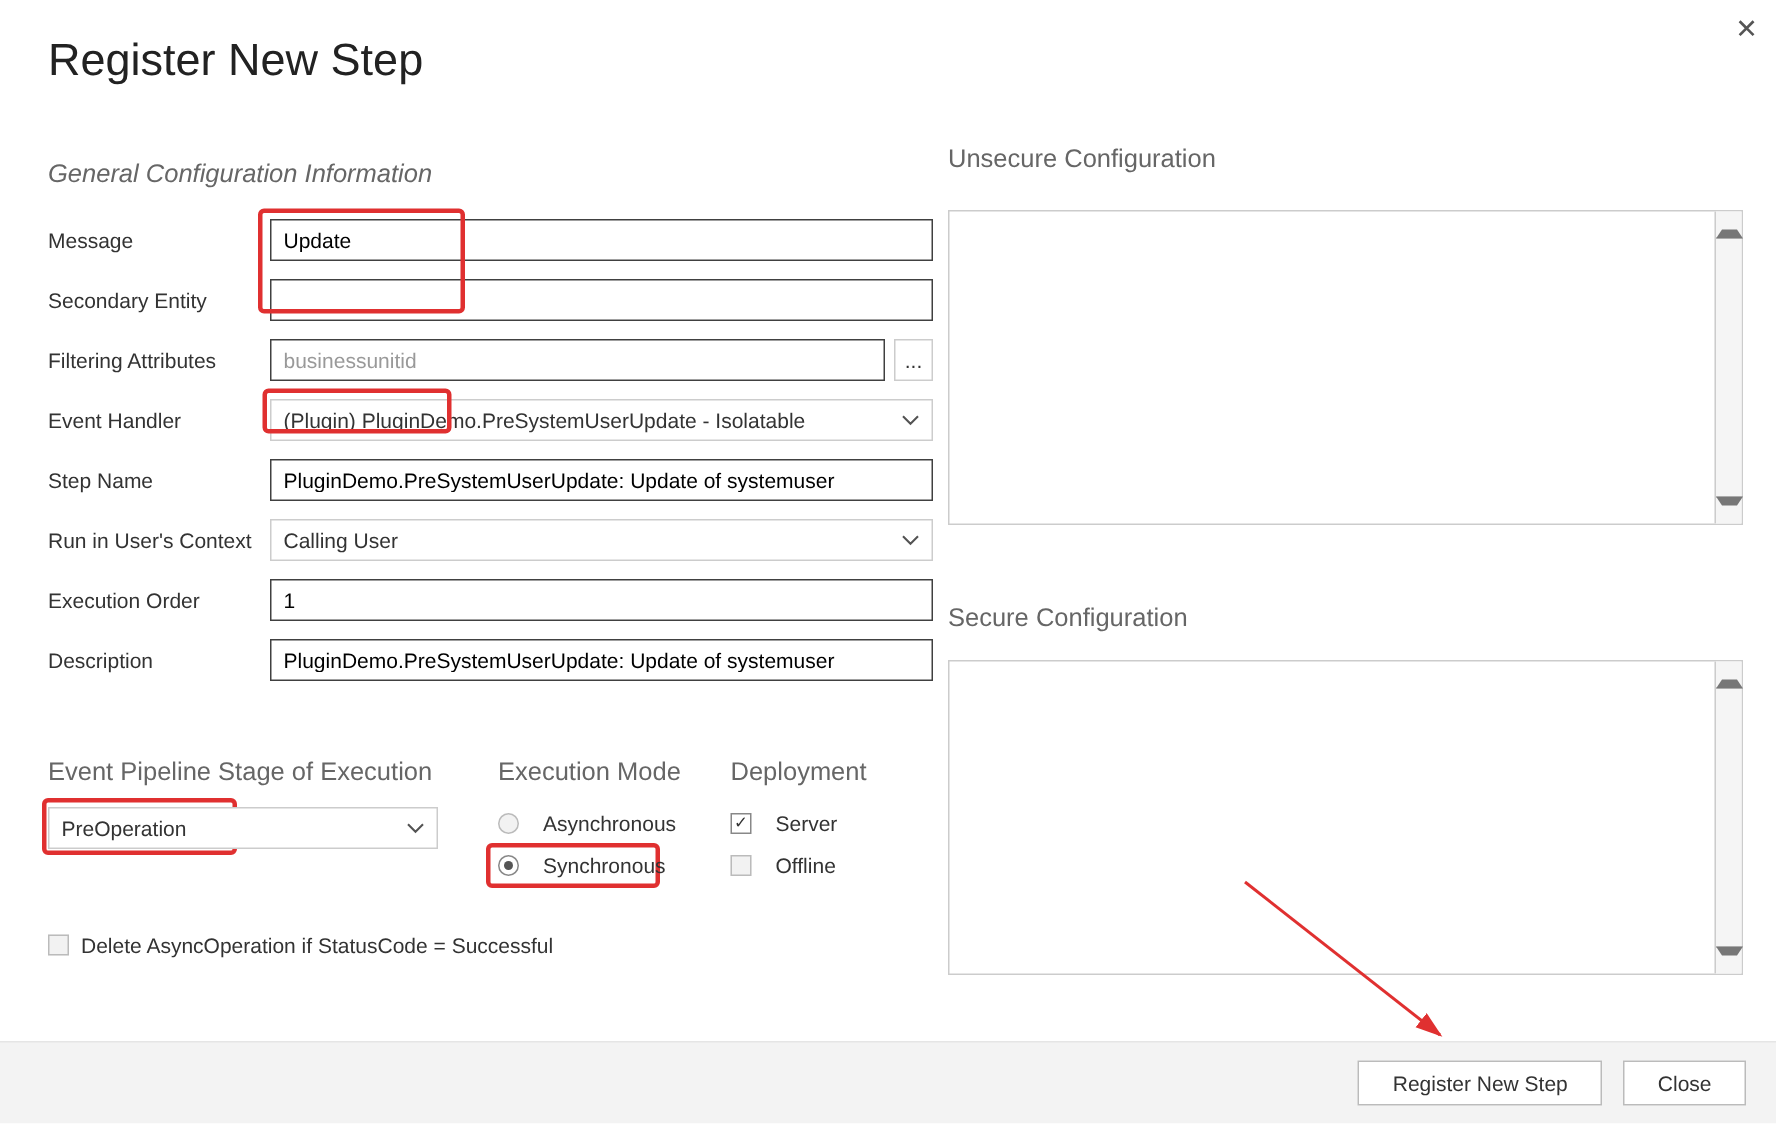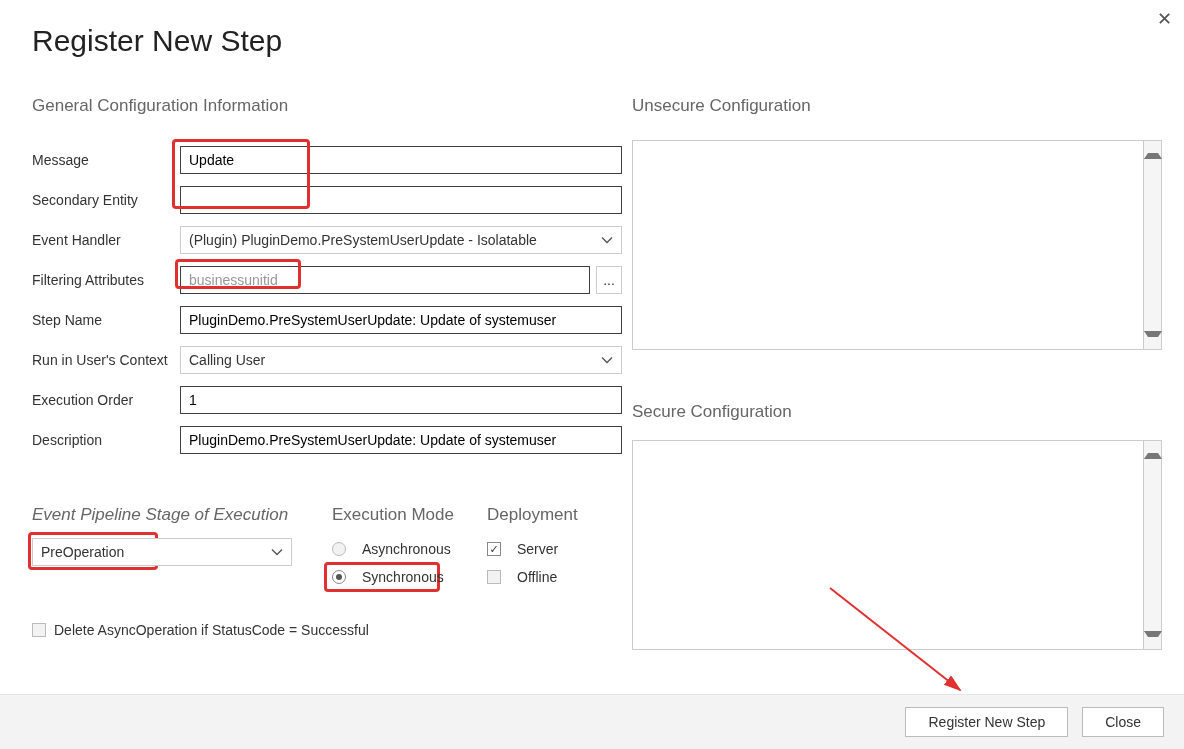--- a/index.html
+++ b/index.html
@@ -1,39 +1,39 @@
 <!DOCTYPE html>
 <html><head>
 <meta charset="utf-8">
 <style>
   * { box-sizing: border-box; }
   html, body { margin:0; padding:0; width:1184px; height:749px; font-family:"Segoe UI", Arial, sans-serif; background:#fff; color:#333; overflow:hidden; }
   .dialog { position:relative; width:1184px; height:749px; }
   .close-x { position:absolute; top:8px; right:12px; font-size:18px; color:#555; cursor:pointer; }
   .title { position:absolute; left:32px; top:24px; font-size:30px; font-weight:300; color:#222; }
   .section-h { font-size:17px; font-weight:400; color:#666; }
-  .gen-h    { position:absolute; left:32px;  top:96px; }
+  .gen-h    { position:absolute; left:32px;  top:106px;font-style:italic; }
   .unsec-h  { position:absolute; left:632px; top:96px; }
   .sec-h    { position:absolute; left:632px; top:402px; }
 
   .left { position:absolute; left:32px; top:140px; width:590px; }
   .row { display:flex; align-items:center; height:40px; }
   .lbl { width:148px; font-size:14px; color:#333; }
   .fld { flex:1; display:flex; gap:6px; }
   .input { width:100%; height:28px; border:1px solid #404040; padding:0 8px; font-size:14px; font-family:Liberation Sans, sans-serif; background:#fff; }
   .input.ph { color:#999; }
   .select { width:100%; height:28px; border:1px solid #ccc; padding:0 24px 0 8px; font-size:14px; background:#fff; position:relative; display:flex; align-items:center; }
   .chev { position:absolute; right:8px; top:50%; transform:translateY(-50%); pointer-events:none; }
   .chev svg { width:12px; height:12px; display:block; }
   .dots { width:28px; height:28px; border:1px solid #ccc; display:flex; align-items:center; justify-content:center; font-size:14px; cursor:pointer; background:#fff; }
 
   .hl { position:absolute; border:3px solid #e03030; border-radius:4px; pointer-events:none; }
 
   .sub { position:absolute; left:32px; top:505px; width:590px; display:flex; font-size:17px; color:#666; }
-  .sub .c1 { width:300px;font-style:italic; }
+  .sub .c1 { width:300px; }
   .sub .c2 { width:155px; }
   .sub .c3 { width:135px; }
 
   .pipeline { position:absolute; left:32px; top:538px; width:260px; height:36px; }
   .exec { position:absolute; left:332px; top:535px; font-size:14px; }
   .deploy { position:absolute; left:487px; top:535px; font-size:14px; }
   .radiorow, .checkrow { display:flex; align-items:center; height:28px; gap:16px; }
   .radio { width:14px; height:14px; border:1px solid #888; border-radius:50%; display:inline-flex; align-items:center; justify-content:center; background:#fff; }
   .radio.disabled { border-color:#bbb; background:#f2f2f2; }
   .radio .dot { width:6px; height:6px; background:#555; border-radius:50%; }
@@ -78,37 +78,37 @@
           <input class="input" value="Update" style="">
         </div>
     </div>
     <div class="row">
       <div class="lbl">Secondary Entity</div>
       <div class="fld">
           <input class="input" value="" style="">
         </div>
     </div>
     <div class="row">
+      <div class="lbl">Filtering Attributes</div>
+      <div class="fld">
+        <input class="input ph" readonly="" value="businessunitid" style="">
+        <div class="dots">...</div>
+      </div>
+    </div>
+    <div class="row">
       <div class="lbl">Event Handler</div>
       <div class="fld">
         <div class="select">
           <span>(Plugin) PluginDemo.PreSystemUserUpdate - Isolatable</span>
           <span class="chev">
               <svg viewBox="0 0 12 12">
                 <path d="M1 3.5 L6 8.5 L11 3.5" fill="none" stroke="#555" stroke-width="1.4"></path>
               </svg>
             </span>
         </div>
-      </div>
-    </div>
-    <div class="row">
-      <div class="lbl">Filtering Attributes</div>
-      <div class="fld">
-        <input class="input ph" readonly="" value="businessunitid" style="">
-        <div class="dots">...</div>
       </div>
     </div>
     <div class="row">
       <div class="lbl">Step Name</div>
       <div class="fld">
           <input class="input" value="PluginDemo.PreSystemUserUpdate: Update of systemuser" style="">
         </div>
     </div>
     <div class="row">
       <div class="lbl">Run in User's Context</div>

